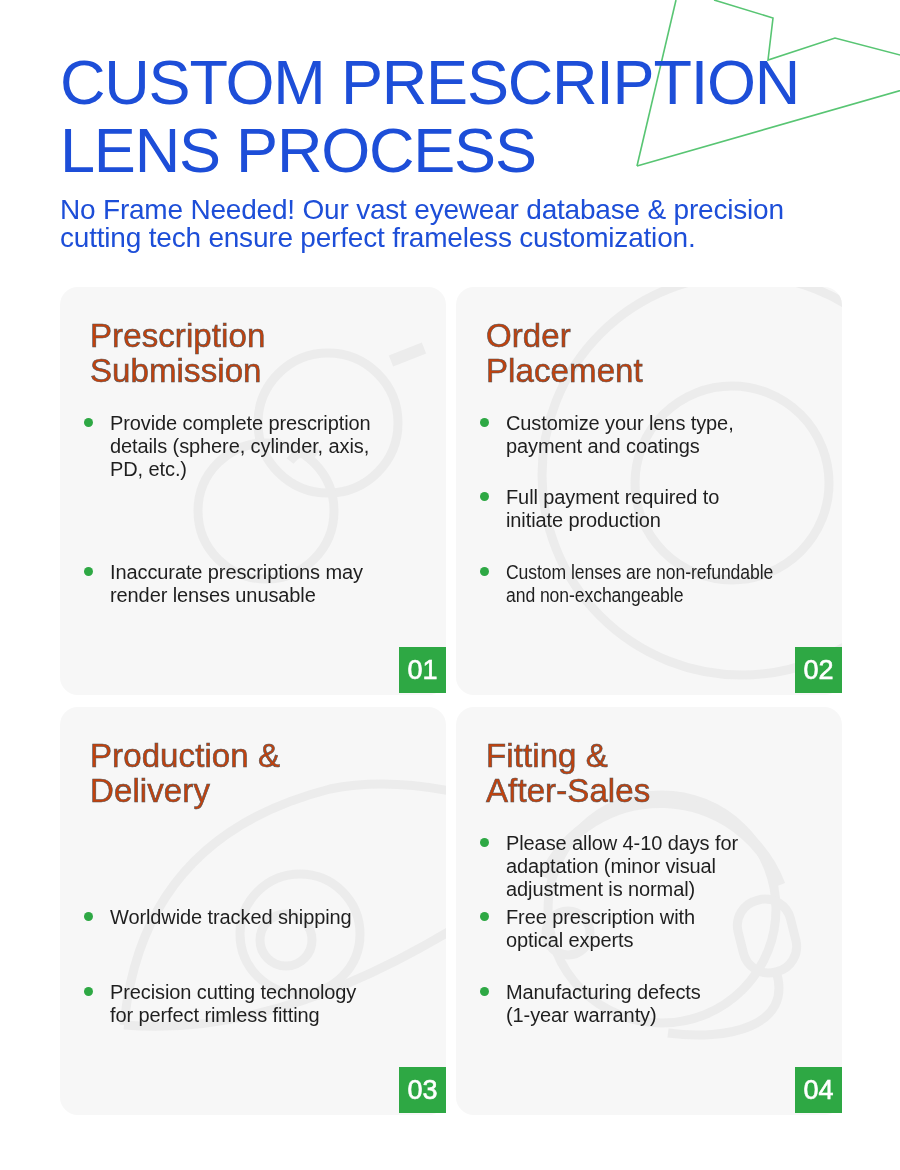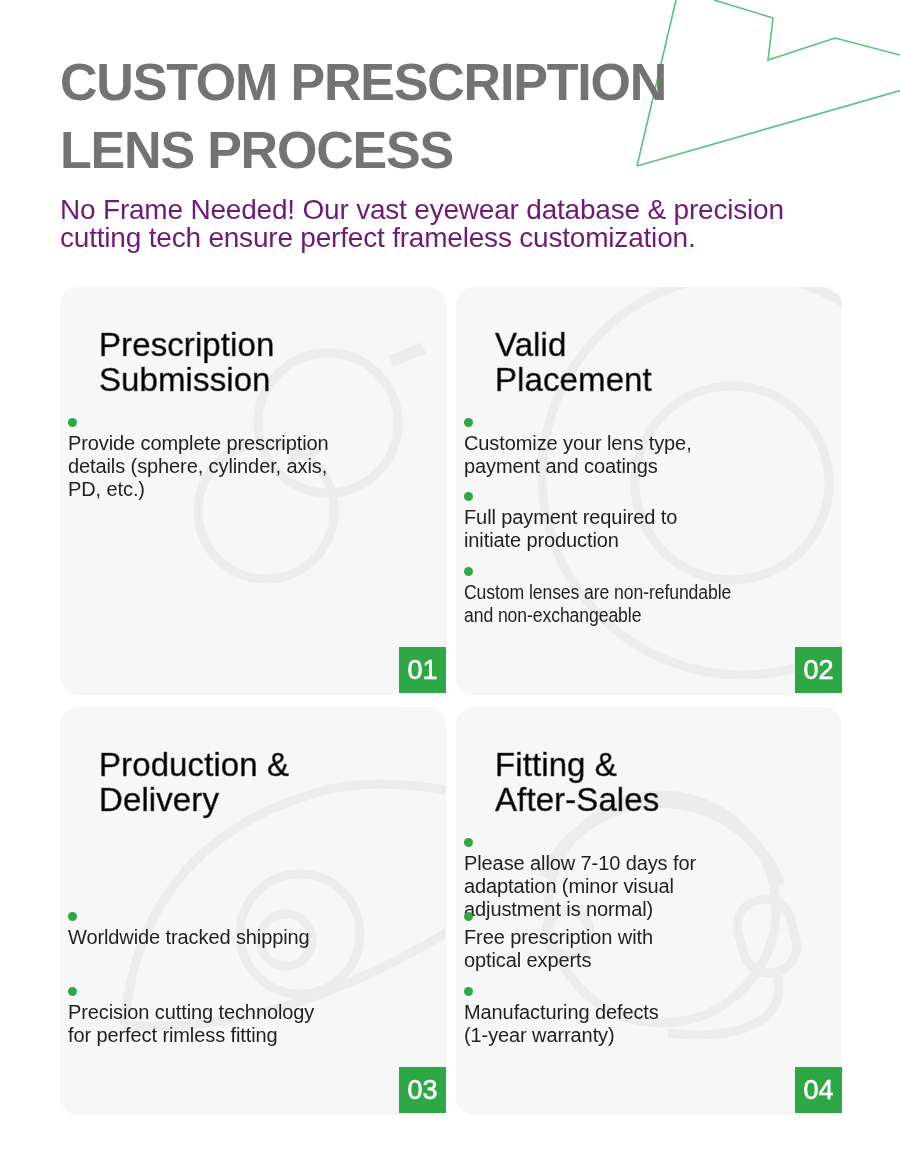--- a/index.html
+++ b/index.html
@@ -5,43 +5,43 @@
   html,body{margin:0;padding:0;}
   body{
     width:900px;height:1170px;background:#ffffff;overflow:hidden;
     font-family:"Liberation Sans","DejaVu Sans",sans-serif;
     -webkit-font-smoothing:antialiased;
   }
   .page{position:relative;width:900px;height:1170px;background:#ffffff;}
   .decor{position:absolute;left:0;top:0;z-index:0;}
   .title{
     position:absolute;left:60px;top:48px;z-index:1;margin:0;
-    font-size:52px;line-height:68px;font-weight:700;color:#737373;
+    font-size:63px;line-height:68px;font-weight:400;color:#1d4ed8;
     letter-spacing:-1.2px;white-space:pre-line;
   }
   .subtitle{
     position:absolute;left:60px;top:196px;z-index:1;margin:0;
-    font-size:28px;line-height:28px;font-weight:400;color:#701a75;
+    font-size:28px;line-height:28px;font-weight:400;color:#1d4ed8;
     letter-spacing:-0.2px;white-space:pre-line;
   }
   .grid{
     position:absolute;left:60px;top:287px;z-index:1;
     display:grid;grid-template-columns:386px 386px;grid-auto-rows:408px;
     gap:12px 10px;
   }
   .card{position:relative;background:#f7f7f7;border-radius:18px;}
   .wm{position:absolute;inset:0;border-radius:18px;overflow:hidden;}
   .wm svg{position:absolute;left:0;top:0;}
   .card-title{
-    position:absolute;left:22px;top:23px;margin:17px;z-index:2;
-    font-size:33px;line-height:35px;font-weight:500;color:#000000;
+    position:absolute;left:22px;top:23px;margin:8px;z-index:2;
+    font-size:33px;line-height:35px;font-weight:500;color:#c2410c;
     -webkit-text-stroke:0.6px #525356;
     letter-spacing:0.1px;white-space:pre-line;
   }
-  .bullet{position:absolute;left:8px;width:340px;display:flex;gap:5px;z-index:2;flex-direction:column;}
+  .bullet{position:absolute;left:24px;width:340px;display:flex;gap:17px;z-index:2;}
   .b1{top:125px}.b2{top:199px}.b3{top:274px}
   .dot{flex:0 0 9px;width:9px;height:9px;border-radius:50%;background:#2ea844;margin-top:6px;}
   .bullet-text{
     font-size:20px;line-height:23px;color:#1f1f1f;
     letter-spacing:-0.1px;white-space:pre-line;
   }
   .squeeze .bullet-text{transform:scaleX(0.88);transform-origin:0 0;white-space:pre;}
   .badge{
     position:absolute;right:0;bottom:2px;width:47px;height:46px;z-index:3;
     background:#2ea844;color:#ffffff;display:flex;align-items:center;justify-content:center;
@@ -76,31 +76,36 @@
         </svg>
       </div>
       <h2 class="card-title">Prescription
 Submission</h2>
       <div class="bullet b1">
         <span class="dot"></span>
         <span class="bullet-text">Provide complete prescription
 details (sphere, cylinder, axis,
 PD, etc.)</span>
       </div>
+      <div class="bullet b3">
+        <span class="dot"></span>
+        <span class="bullet-text">Inaccurate prescriptions may
+render lenses unusable</span>
+      </div>
       <div class="badge">01</div>
     </section>
 
     <section class="card">
       <div class="wm">
         <svg width="386" height="408" viewBox="0 0 386 408" fill="none" stroke="#ececec" stroke-width="9">
           <circle cx="286" cy="188" r="200"></circle>
           <circle cx="276" cy="196" r="97"></circle>
         </svg>
       </div>
-      <h2 class="card-title">Valid
+      <h2 class="card-title">Order
 Placement</h2>
       <div class="bullet b1">
         <span class="dot"></span>
         <span class="bullet-text">Customize your lens type,
 payment and coatings</span>
       </div>
       <div class="bullet b3 squeeze">
         <span class="dot"></span>
         <span class="bullet-text">Custom lenses are non-refundable
 and non-exchangeable</span>
@@ -143,21 +148,21 @@
           <path d="M88,170 A128,128 0 0 1 324,178" stroke-width="11"></path>
           <rect x="284" y="192" width="54" height="74" rx="26" transform="rotate(-14 311 229)"></rect>
           <path d="M320,264 C338,320 270,334 212,326"></path>
           <circle cx="112" cy="226" r="22"></circle>
         </svg>
       </div>
       <h2 class="card-title">Fitting &amp;
 After-Sales</h2>
       <div class="bullet b1">
         <span class="dot"></span>
-        <span class="bullet-text">Please allow 7-10 days for
+        <span class="bullet-text">Please allow 4-10 days for
 adaptation (minor visual
 adjustment is normal)</span>
       </div>
       <div class="bullet b2">
         <span class="dot"></span>
         <span class="bullet-text">Free prescription with
 optical experts</span>
       </div>
       <div class="bullet b3">
         <span class="dot"></span>

